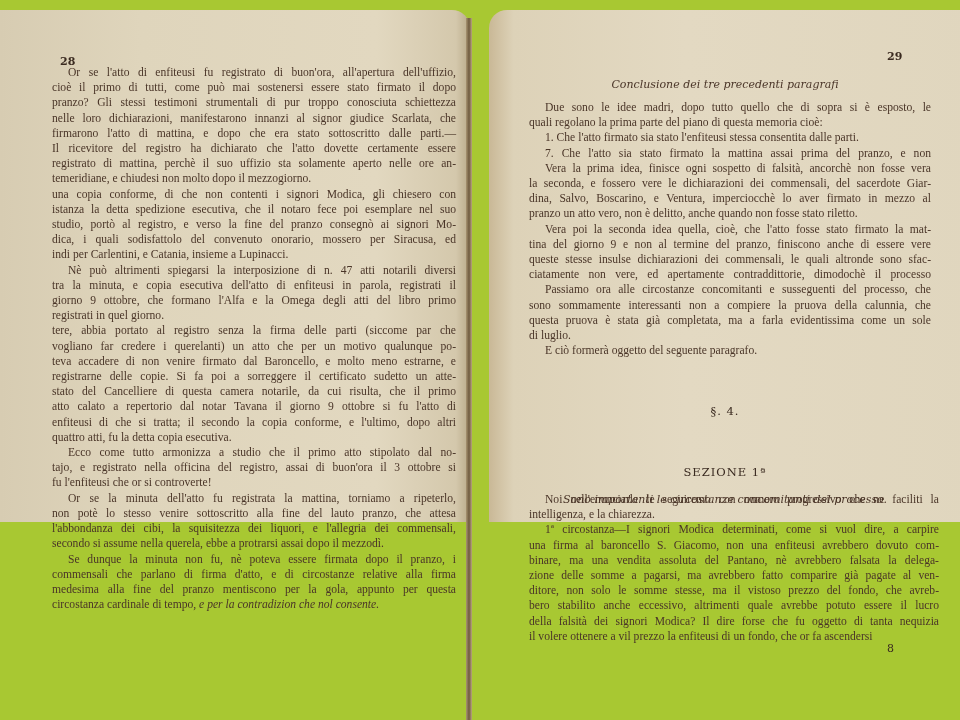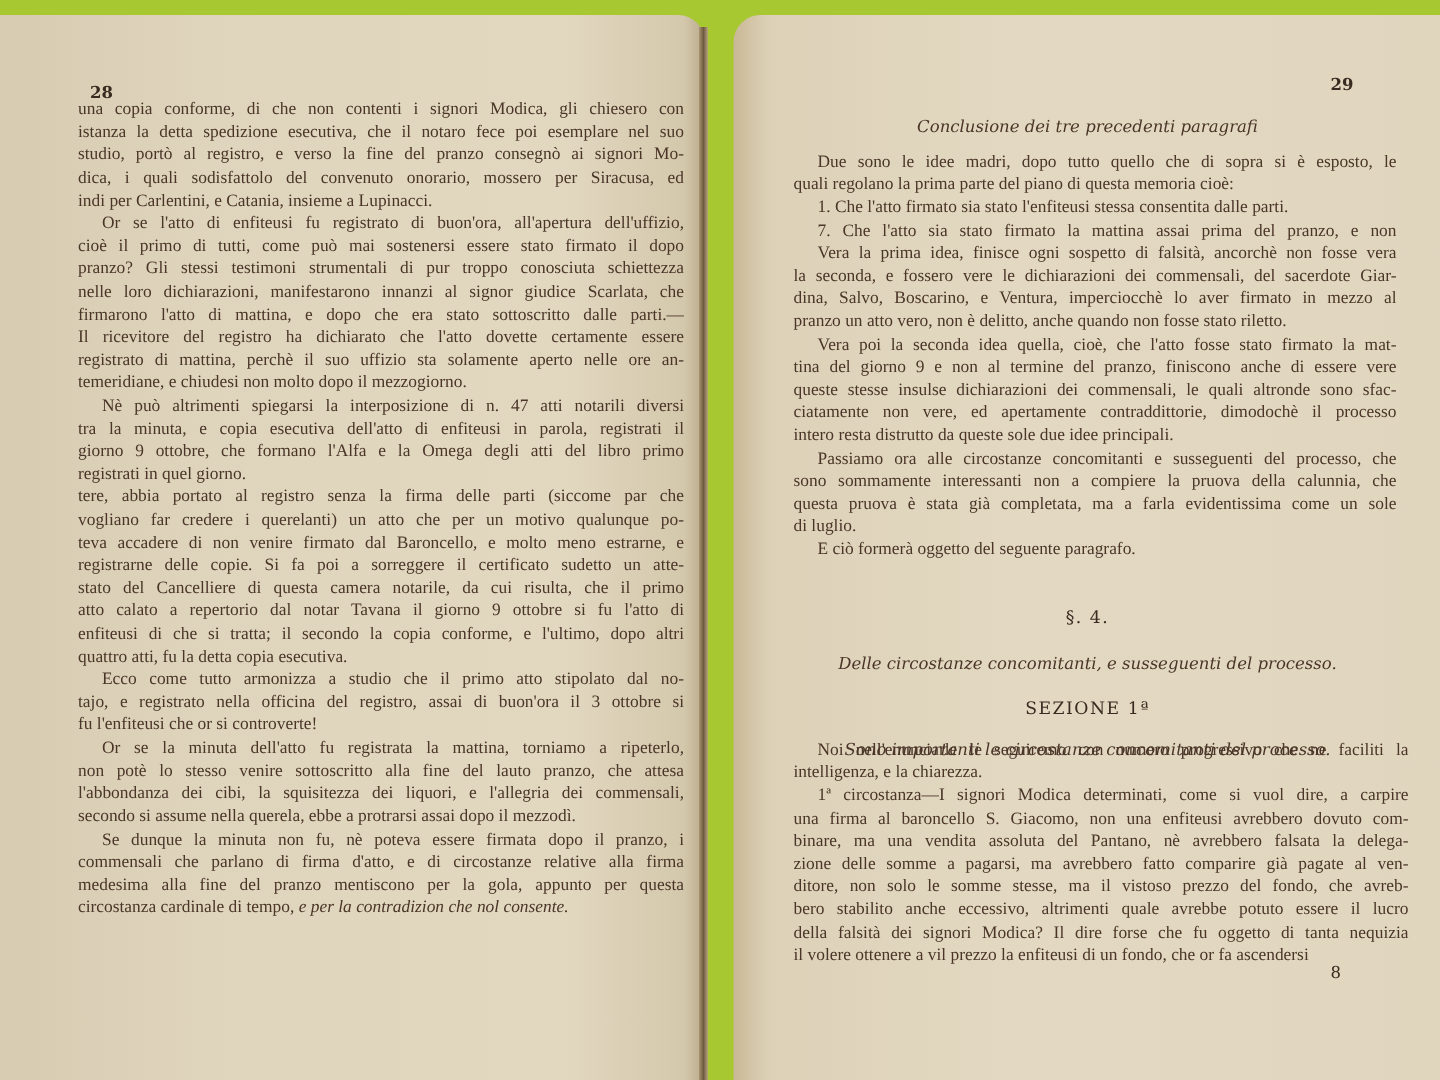--- a/index.html
+++ b/index.html
@@ -2,21 +2,21 @@
 <html><head>
 <meta charset="utf-8">
 <style>
   html, body { margin:0; padding:0; }
   body {
     width:960px; height:720px; overflow:hidden; position:relative;
     background:#a8c832;
     font-family:"DejaVu Serif", "Liberation Serif", serif;
   }
   .page {
-    position:absolute; top:10px; height:710px;
+    position:absolute; top:10px; height:512px;
     background:#dcd2b8;
     color:#3b2a22;
   }
   #page-left {
     left:0; width:470px;
     background:linear-gradient(90deg,#d7ccb2 0%,#dfd5bc 30%,#e2d8c0 80%,#d4c8ac 97%,#b8a988 100%);
     border-top-right-radius:18px;
   }
   #page-right {
     left:470px; width:490px;
@@ -47,35 +47,35 @@
   }
   .it { font-style:italic; }
 </style>
 </head>
 <body>
 
 <div class="page" id="page-left">
   <div class="folio" style="left:60px; top:45px;">28</div>
   <div class="text-col" id="left-col" style="left:52px; top:55px; width:404px;">
       <p>
-        <span class="line">una copia conforme, di che non contenti i signori Modica, gli chiesero con</span>
-        <span class="line">istanza la detta spedizione esecutiva, che il notaro fece poi esemplare nel suo</span>
-        <span class="line">studio, portò al registro, e verso la fine del pranzo consegnò ai signori Mo-</span>
-        <span class="line">dica, i quali sodisfattolo del convenuto onorario, mossero per Siracusa, ed</span>
-        <span class="line last">indi per Carlentini, e Catania, insieme a Lupinacci.</span>
-      </p>
-      <p>
         <span class="line" style="padding-left: 16px;">Or se l'atto di enfiteusi fu registrato di buon'ora, all'apertura dell'uffizio,</span>
         <span class="line">cioè il primo di tutti, come può mai sostenersi essere stato firmato il dopo</span>
         <span class="line">pranzo? Gli stessi testimoni strumentali di pur troppo conosciuta schiettezza</span>
         <span class="line">nelle loro dichiarazioni, manifestarono innanzi al signor giudice Scarlata, che</span>
         <span class="line">firmarono l'atto di mattina, e dopo che era stato sottoscritto dalle parti.—</span>
         <span class="line">Il ricevitore del registro ha dichiarato che l'atto dovette certamente essere</span>
         <span class="line">registrato di mattina, perchè il suo uffizio sta solamente aperto nelle ore an-</span>
         <span class="line last">temeridiane, e chiudesi non molto dopo il mezzogiorno.</span>
+      </p>
+      <p>
+        <span class="line">una copia conforme, di che non contenti i signori Modica, gli chiesero con</span>
+        <span class="line">istanza la detta spedizione esecutiva, che il notaro fece poi esemplare nel suo</span>
+        <span class="line">studio, portò al registro, e verso la fine del pranzo consegnò ai signori Mo-</span>
+        <span class="line">dica, i quali sodisfattolo del convenuto onorario, mossero per Siracusa, ed</span>
+        <span class="line last">indi per Carlentini, e Catania, insieme a Lupinacci.</span>
       </p>
       <p>
         <span class="line" style="padding-left: 16px;">Nè può altrimenti spiegarsi la interposizione di n. 47 atti notarili diversi</span>
         <span class="line">tra la minuta, e copia esecutiva dell'atto di enfiteusi in parola, registrati il</span>
         <span class="line">giorno 9 ottobre, che formano l'Alfa e la Omega degli atti del libro primo</span>
         <span class="line last">registrati in quel giorno.</span>
       </p>
       <p>
         <span class="line">tere, abbia portato al registro senza la firma delle parti (siccome par che</span>
         <span class="line">vogliano far credere i querelanti) un atto che per un motivo qualunque po-</span>
@@ -126,34 +126,32 @@
         <span class="line" style="padding-left: 16px;">Vera la prima idea, finisce ogni sospetto di falsità, ancorchè non fosse vera</span>
         <span class="line">la seconda, e fossero vere le dichiarazioni dei commensali, del sacerdote Giar-</span>
         <span class="line">dina, Salvo, Boscarino, e Ventura, imperciocchè lo aver firmato in mezzo al</span>
         <span class="line last">pranzo un atto vero, non è delitto, anche quando non fosse stato riletto.</span>
       </p>
       <p>
         <span class="line" style="padding-left: 16px;">Vera poi la seconda idea quella, cioè, che l'atto fosse stato firmato la mat-</span>
         <span class="line">tina del giorno 9 e non al termine del pranzo, finiscono anche di essere vere</span>
         <span class="line">queste stesse insulse dichiarazioni dei commensali, le quali altronde sono sfac-</span>
         <span class="line">ciatamente non vere, ed apertamente contraddittorie, dimodochè il processo</span>
-        <span class="line last">intero resta distrutto da queste sole due idee principali.</span>
       </p>
       <p>
         <span class="line" style="padding-left: 16px;">Passiamo ora alle circostanze concomitanti e susseguenti del processo, che</span>
         <span class="line">sono sommamente interessanti non a compiere la pruova della calunnia, che</span>
         <span class="line">questa pruova è stata già completata, ma a farla evidentissima come un sole</span>
         <span class="line last">di luglio.</span>
       </p>
       <p>
         <span class="line last" style="padding-left: 16px;">E ciò formerà oggetto del seguente paragrafo.</span>
       </p>
     </div>
   <div class="heading-sec" style="position:absolute; left:30px; width:412px; top:394px;">§. 4.</div>
-  <div class="heading-it" style="position:absolute; left:30px; width:412px; top:426px;">Delle circostanze concomitanti, e susseguenti del processo.</div>
   <div class="heading-sec" style="position:absolute; left:30px; width:412px; top:431px; margin-top:24px;">SEZIONE 1ª</div>
   <div class="heading-it" style="position:absolute; left:30px; width:412px; top:483px;">Sono importanti le circostanze concomitanti del processo.</div>
   <div class="text-col" id="right-col-b" style="left:40px; top:482px; width:410px;">
       <p>
         <span class="line" style="padding-left: 16px;">Noi nell'enunciarle le seguiremo con numero progressivo che ne faciliti la</span>
         <span class="line last">intelligenza, e la chiarezza.</span>
       </p>
       <p>
         <span class="line" style="padding-left: 16px;">1ª circostanza—I signori Modica determinati, come si vuol dire, a carpire</span>
         <span class="line">una firma al baroncello S. Giacomo, non una enfiteusi avrebbero dovuto com-</span>

